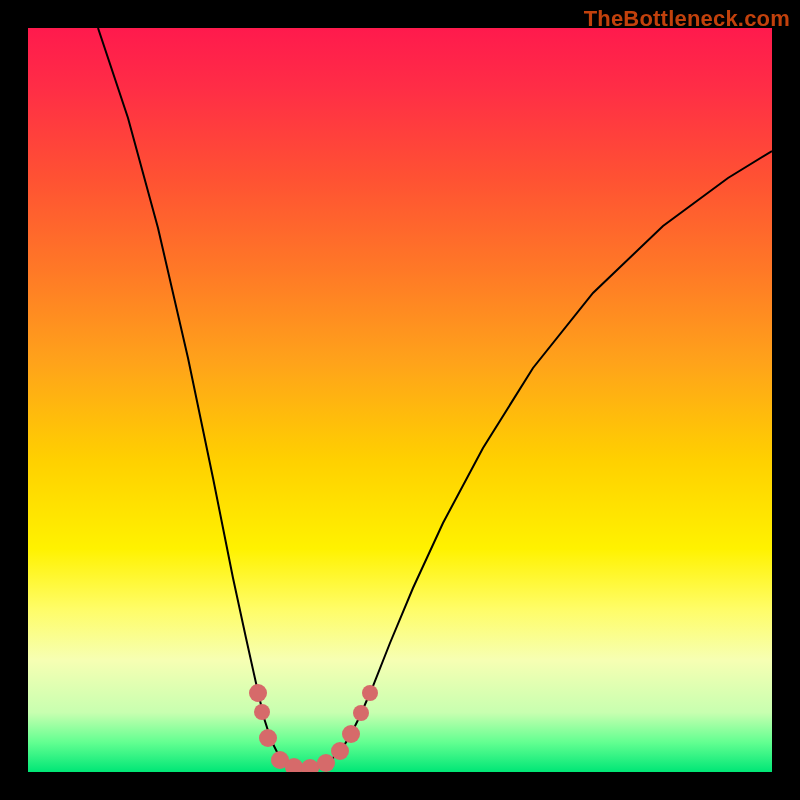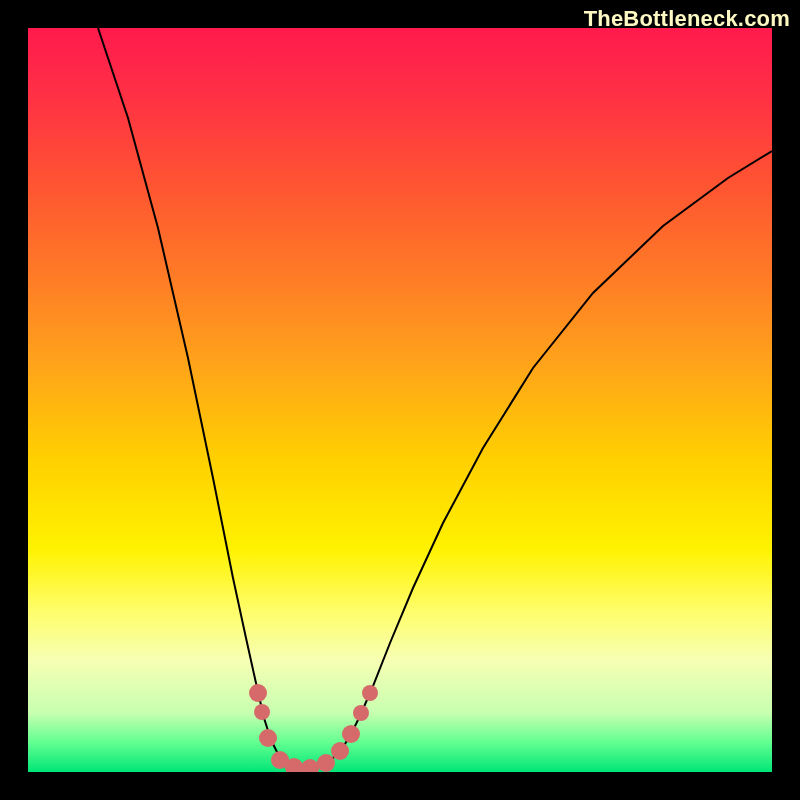--- a/index.html
+++ b/index.html
@@ -35,21 +35,21 @@
       #63ff91 96%,
       #00e676 100%);
   }
   .watermark {
     position: absolute;
     top: 6px;
     right: 10px;
     font-family: Arial, Helvetica, sans-serif;
     font-size: 22px;
     font-weight: 600;
-    color: #fef9c3;
+    color: #c2410c;
     letter-spacing: 0.2px;
     user-select: none;
   }
   svg.curve {
     position: absolute;
     inset: 0;
     width: 100%;
     height: 100%;
   }
   .curve-path {

